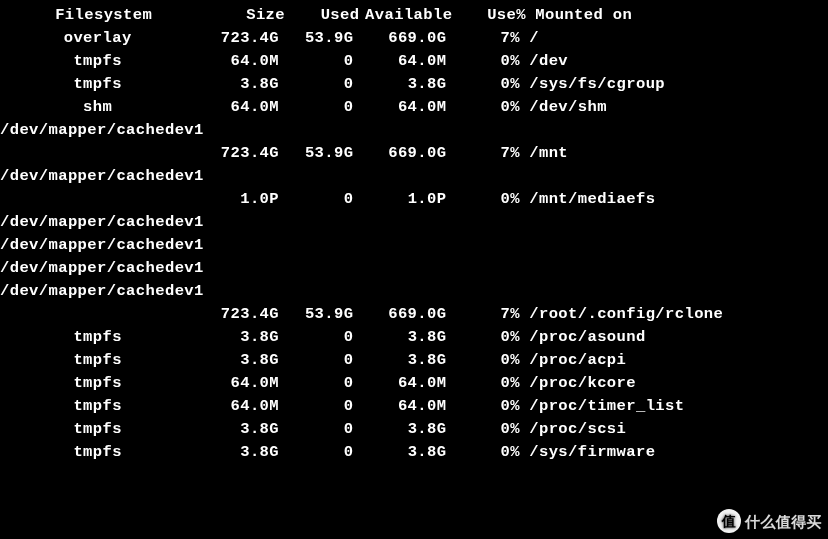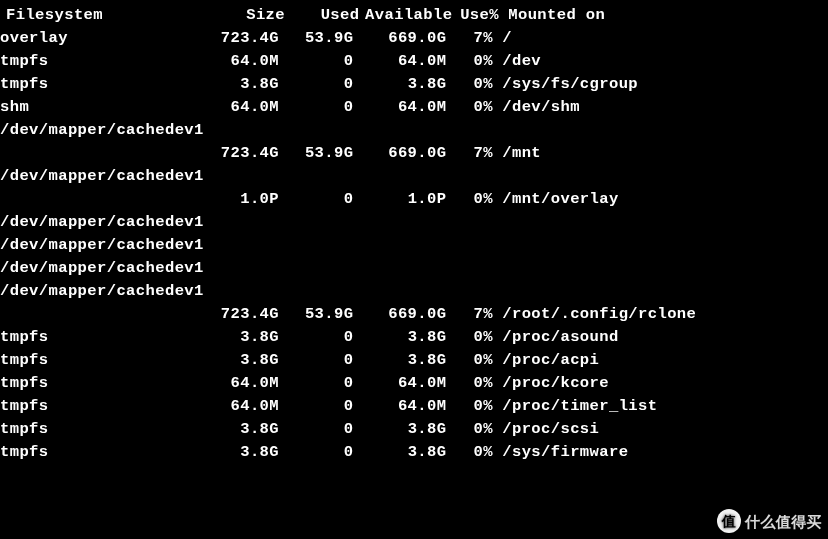--- a/index.html
+++ b/index.html
@@ -15,25 +15,25 @@
     position: relative;
     padding-top: 4px;
     line-height: 23px;
     letter-spacing: 0.4px;
   }
   .line {
     white-space: pre;
   }
   .hdr { white-space: pre; padding-left: 6px; }
   
-  .fs   { display: inline-block; width: 21ch; text-align: left; }
+  .fs   { display: inline-block; width: 21ch; text-align: center; }
   .sz   { display: inline-block; width: 9ch;  text-align: right; }
   .us   { display: inline-block; width: 8ch;  text-align: right; }
   .av   { display: inline-block; width: 10ch; text-align: right; }
-  .pc   { display: inline-block; width: 5ch;  text-align: right; }
+  .pc   { display: inline-block; width: 5ch;  text-align: right; margin-left: 27px; }
   .mt   { display: inline-block; padding-left: 1ch; text-align: left; }
 
   
   .watermark {
     position: absolute;
     right: 6px;
     bottom: 6px;
     display: flex;
     align-items: center;
     gap: 4px;
@@ -62,21 +62,21 @@
 <div id="terminal">
   <div class="hdr"><span class="fs">Filesystem</span><span class="sz">Size</span><span class="us">Used</span><span class="av">Available</span><span class="pc">Use%</span><span class="mt">Mounted on</span></div>
   <div id="rows">
       <div class="line"><span class="fs">overlay</span><span class="sz">723.4G</span><span class="us">53.9G</span><span class="av">669.0G</span><span class="pc">7%</span><span class="mt">/</span></div>
       <div class="line"><span class="fs">tmpfs</span><span class="sz">64.0M</span><span class="us">0</span><span class="av">64.0M</span><span class="pc">0%</span><span class="mt">/dev</span></div>
       <div class="line"><span class="fs">tmpfs</span><span class="sz">3.8G</span><span class="us">0</span><span class="av">3.8G</span><span class="pc">0%</span><span class="mt">/sys/fs/cgroup</span></div>
       <div class="line"><span class="fs">shm</span><span class="sz">64.0M</span><span class="us">0</span><span class="av">64.0M</span><span class="pc">0%</span><span class="mt">/dev/shm</span></div>
       <div class="line"><span class="fs">/dev/mapper/cachedev1</span><span class="sz"></span><span class="us"></span><span class="av"></span><span class="pc"></span><span class="mt"></span></div>
       <div class="line"><span class="fs"></span><span class="sz">723.4G</span><span class="us">53.9G</span><span class="av">669.0G</span><span class="pc">7%</span><span class="mt">/mnt</span></div>
       <div class="line"><span class="fs">/dev/mapper/cachedev1</span><span class="sz"></span><span class="us"></span><span class="av"></span><span class="pc"></span><span class="mt"></span></div>
-      <div class="line"><span class="fs"></span><span class="sz">1.0P</span><span class="us">0</span><span class="av">1.0P</span><span class="pc">0%</span><span class="mt">/mnt/overlay</span></div>
+      <div class="line"><span class="fs"></span><span class="sz">1.0P</span><span class="us">0</span><span class="av">1.0P</span><span class="pc">0%</span><span class="mt">/mnt/mediaefs</span></div>
       <div class="line"><span class="fs">/dev/mapper/cachedev1</span><span class="sz"></span><span class="us"></span><span class="av"></span><span class="pc"></span><span class="mt"></span></div>
       <div class="line"><span class="fs">/dev/mapper/cachedev1</span><span class="sz"></span><span class="us"></span><span class="av"></span><span class="pc"></span><span class="mt"></span></div>
       <div class="line"><span class="fs">/dev/mapper/cachedev1</span><span class="sz"></span><span class="us"></span><span class="av"></span><span class="pc"></span><span class="mt"></span></div>
       <div class="line"><span class="fs">/dev/mapper/cachedev1</span><span class="sz"></span><span class="us"></span><span class="av"></span><span class="pc"></span><span class="mt"></span></div>
       <div class="line"><span class="fs"></span><span class="sz">723.4G</span><span class="us">53.9G</span><span class="av">669.0G</span><span class="pc">7%</span><span class="mt">/root/.config/rclone</span></div>
       <div class="line"><span class="fs">tmpfs</span><span class="sz">3.8G</span><span class="us">0</span><span class="av">3.8G</span><span class="pc">0%</span><span class="mt">/proc/asound</span></div>
       <div class="line"><span class="fs">tmpfs</span><span class="sz">3.8G</span><span class="us">0</span><span class="av">3.8G</span><span class="pc">0%</span><span class="mt">/proc/acpi</span></div>
       <div class="line"><span class="fs">tmpfs</span><span class="sz">64.0M</span><span class="us">0</span><span class="av">64.0M</span><span class="pc">0%</span><span class="mt">/proc/kcore</span></div>
       <div class="line"><span class="fs">tmpfs</span><span class="sz">64.0M</span><span class="us">0</span><span class="av">64.0M</span><span class="pc">0%</span><span class="mt">/proc/timer_list</span></div>
       <div class="line"><span class="fs">tmpfs</span><span class="sz">3.8G</span><span class="us">0</span><span class="av">3.8G</span><span class="pc">0%</span><span class="mt">/proc/scsi</span></div>

